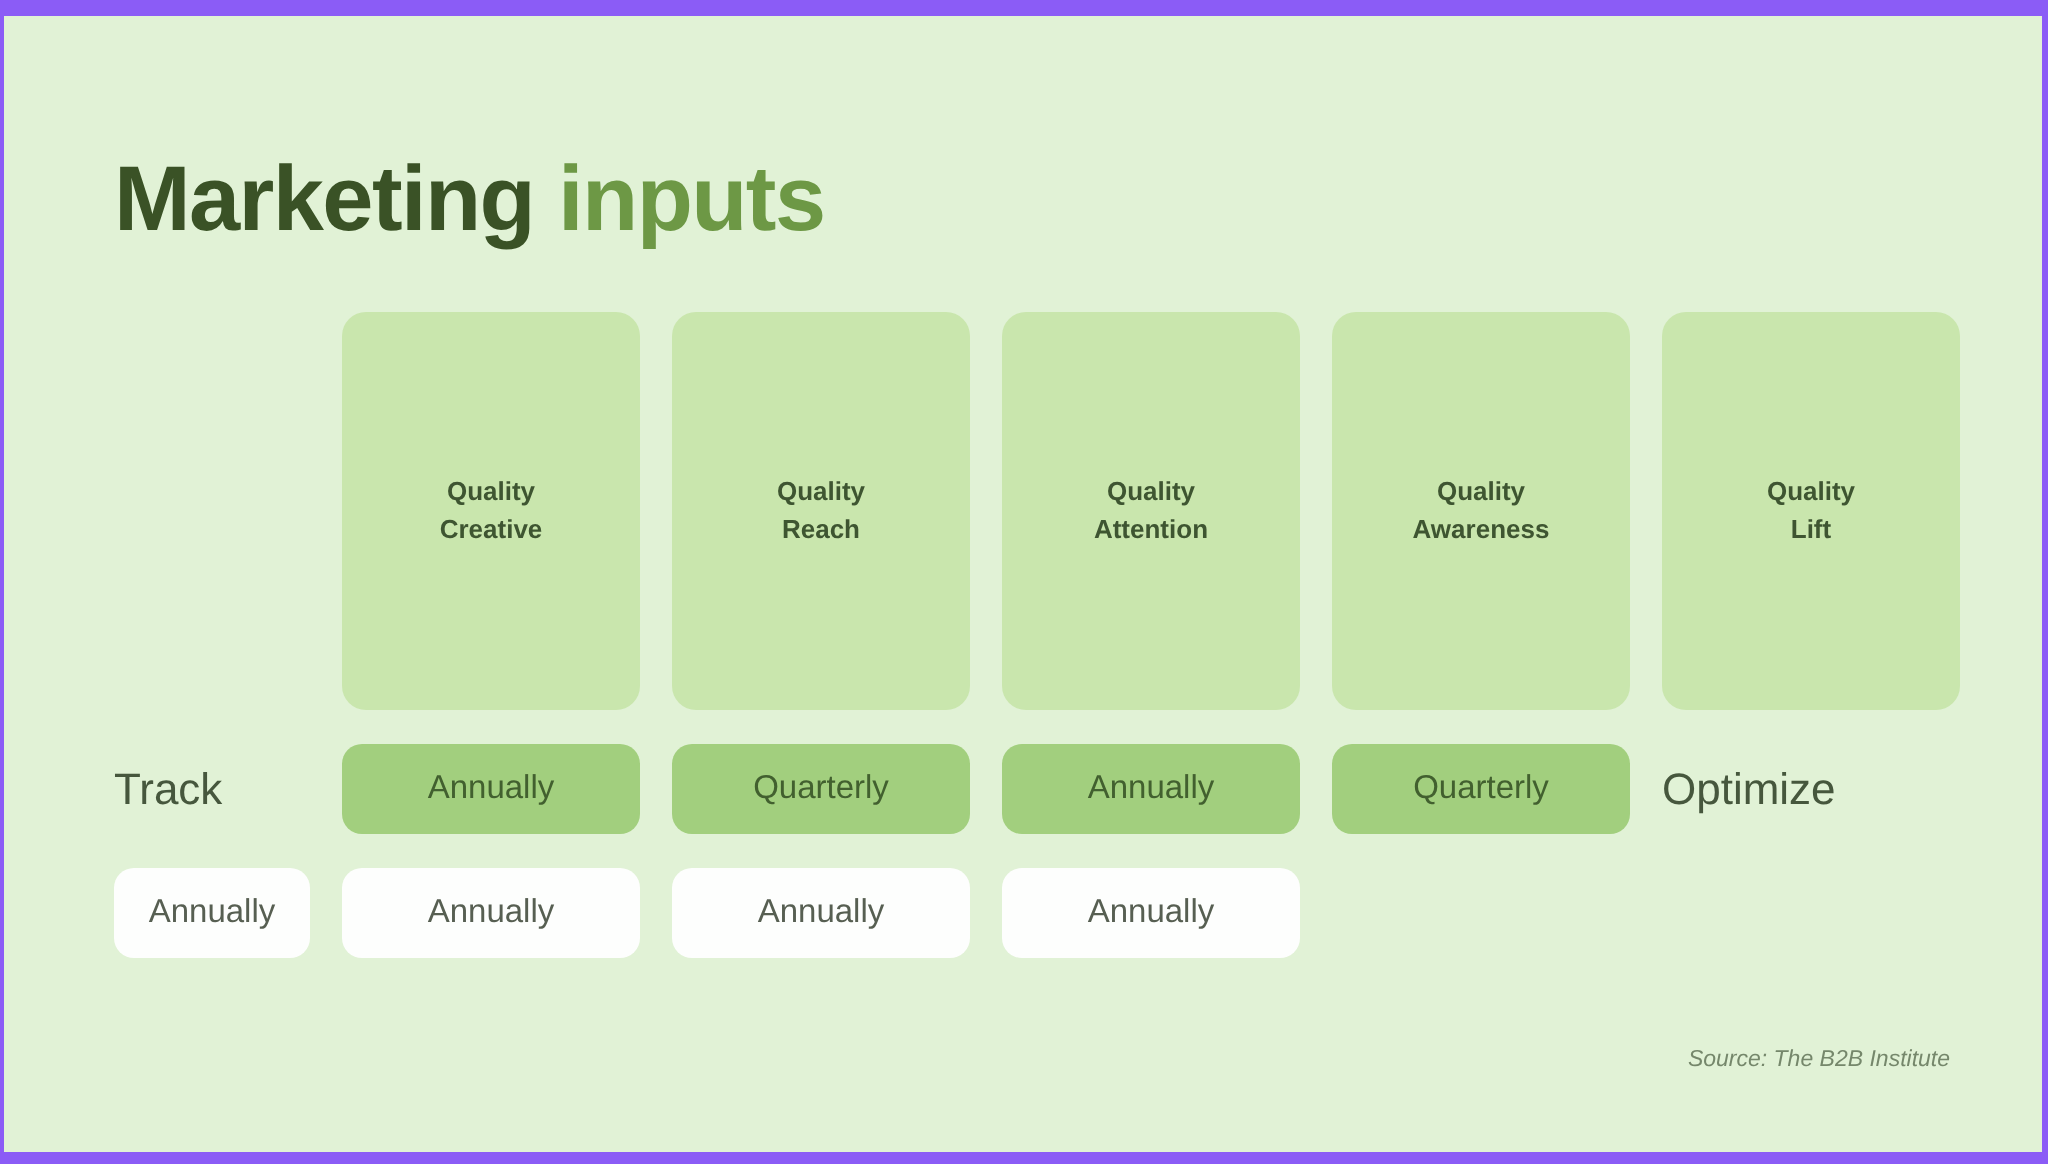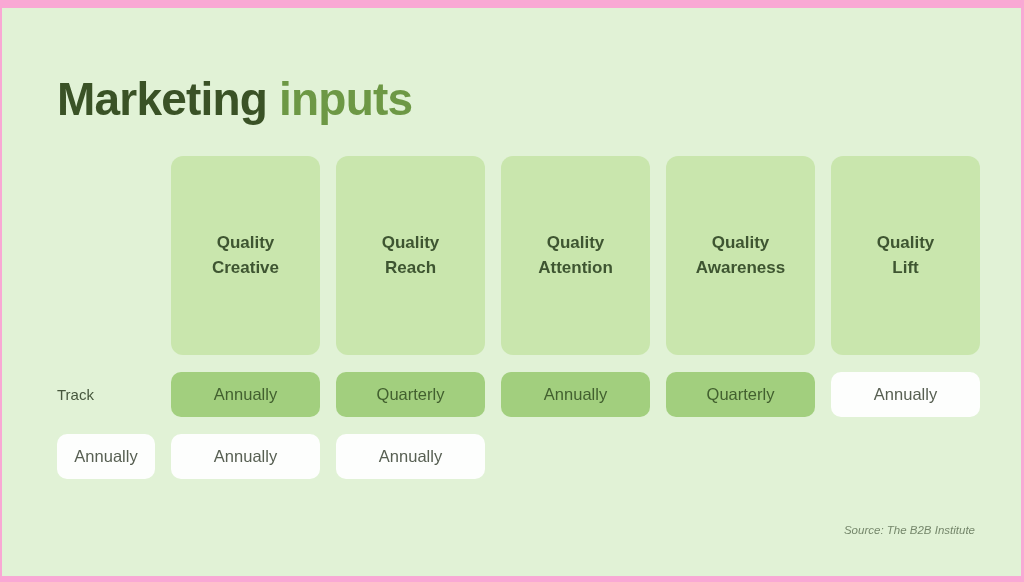--- a/index.html
+++ b/index.html
@@ -12,21 +12,21 @@
     --card-text: #3e5531;
     --track-text: #42602f;
     --optimize-text: #575f52;
     --label-text: #46573d;
     --source-text: #75876b;
   }
   * { margin: 0; padding: 0; box-sizing: border-box; }
   html, body { width: 1024px; height: 582px; background: #ffffff; overflow: hidden; }
   body { font-family: "Liberation Sans", "DejaVu Sans", sans-serif; }
 
-  .page { position: relative; width: 1024px; height: 582px; background: #f9a8d4; }
+  .page { position: relative; width: 1024px; height: 582px; background: #8b5cf6; }
 
   .canvas {
     position: absolute;
     left: 2px; right: 3px; top: 8px; bottom: 6px;
     background: var(--bg);
   }
 
   .title {
     position: absolute;
     left: 55px; top: 64px;
@@ -46,33 +46,33 @@
     grid-template-columns: 98px repeat(5, 1fr);
     grid-template-rows: 199px 45px 45px;
     column-gap: 16px;
     row-gap: 17px;
   }
 
   .row-label {
     display: flex;
     align-items: center;
     justify-content: flex-start;
-    font-size: 15px;
+    font-size: 22px;
     color: var(--label-text);
     font-weight: 400;
   }
 
   .card {
     background: var(--card);
     border-radius: 12px;
     display: flex;
     align-items: center;
     justify-content: center;
     text-align: center;
-    font-size: 17px;
+    font-size: 13px;
     line-height: 1.45;
     font-weight: 700;
     color: var(--card-text);
     white-space: pre-line;
   }
 
   .pill {
     border-radius: 10px;
     display: flex;
     align-items: center;
@@ -120,20 +120,21 @@
 Awareness</div>
       <div class="card">Quality
 Lift</div>
 
       <div class="row-label">Track</div>
       <div class="pill track">Annually</div>
       <div class="pill track">Quarterly</div>
       <div class="pill track">Annually</div>
       <div class="pill track">Quarterly</div>
 
+      <div class="row-label">Optimize</div>
       <div class="pill optimize">Annually</div>
       <div class="pill optimize">Annually</div>
       <div class="pill optimize">Annually</div>
       <div class="pill optimize">Annually</div>
 
     </div>
 
     <div class="source">Source: The B2B Institute</div>
 
   </div>

